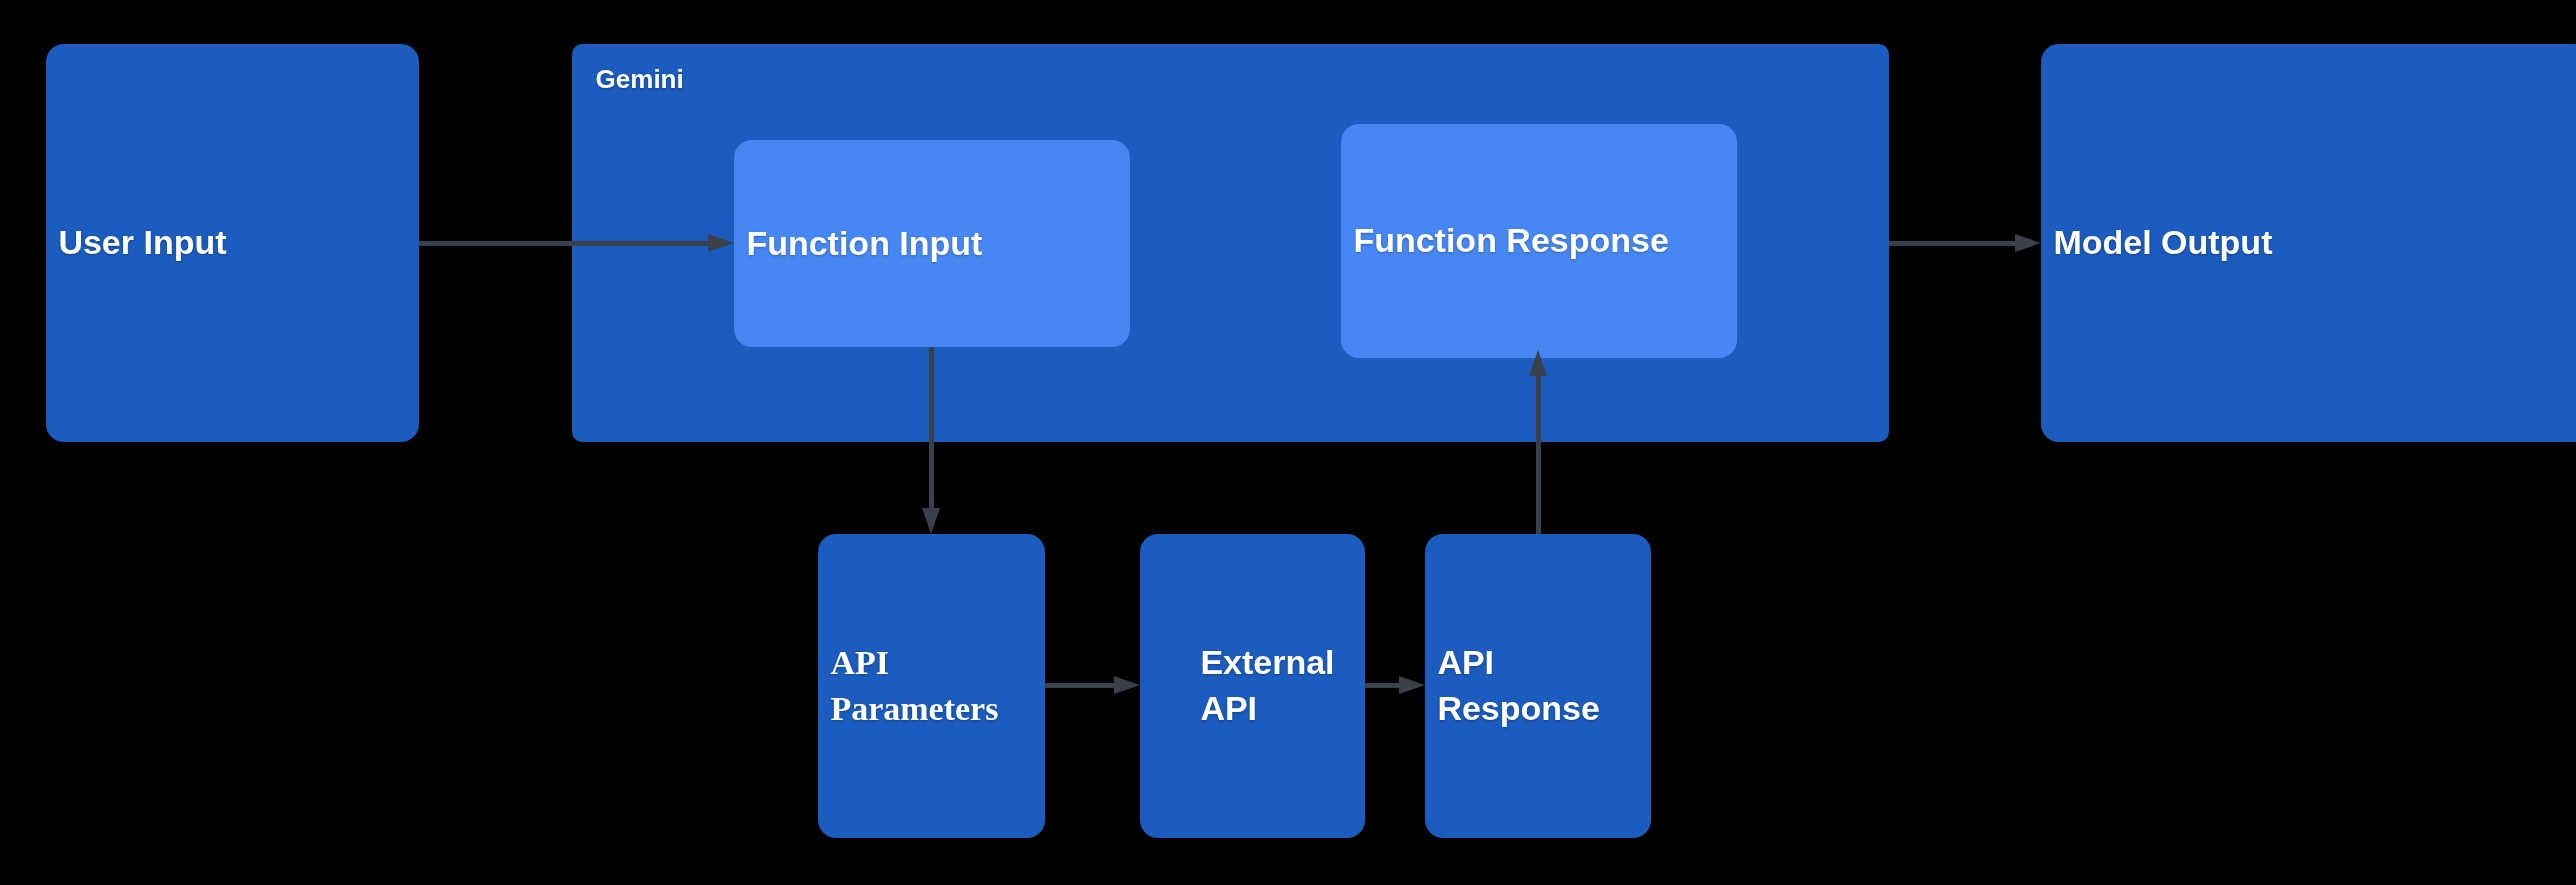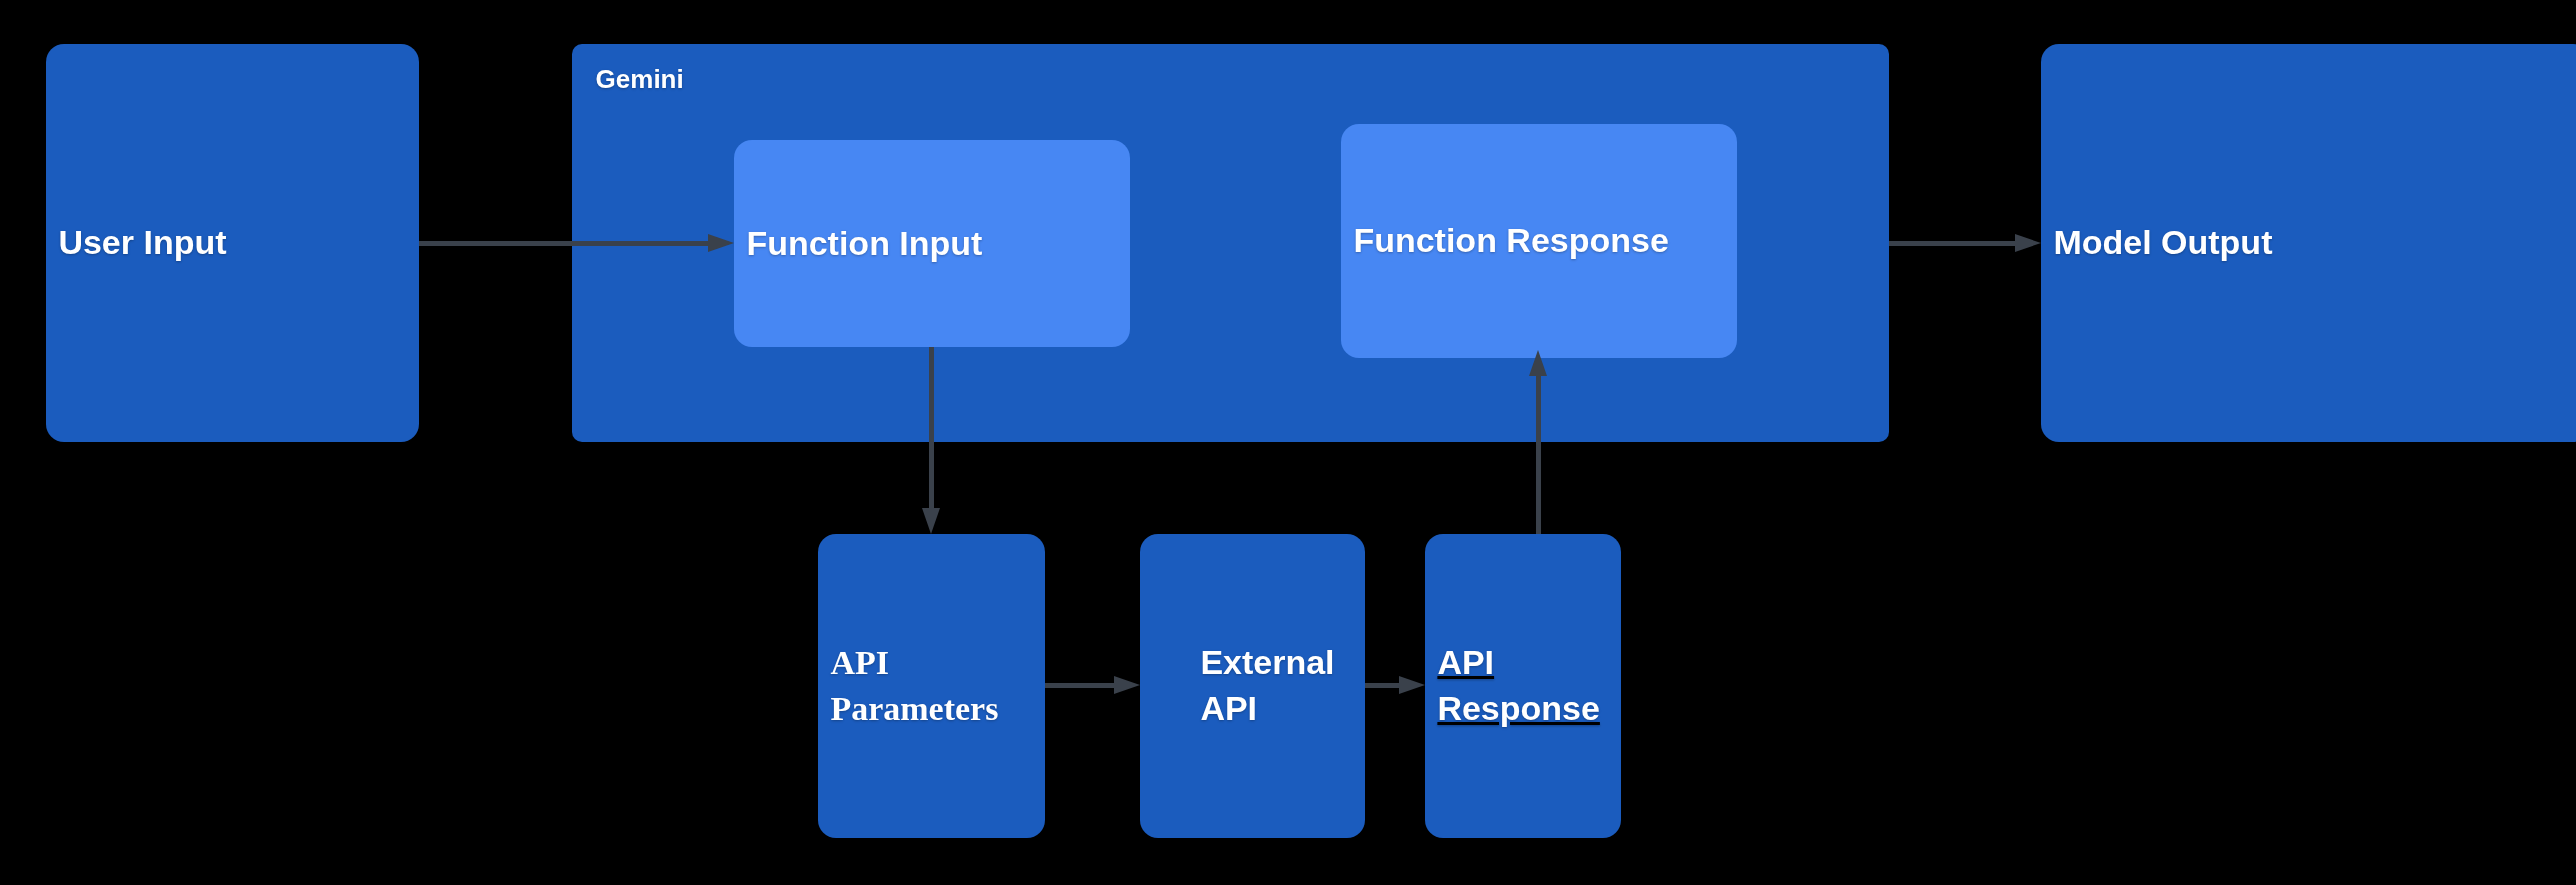--- a/index.html
+++ b/index.html
@@ -108,21 +108,21 @@
   </div>
 
   <div class="node" style="left:818px;top:534px;width:227px;height:304px;font-family:Liberation Serif, serif;">
     <div class="label">API Parameters</div>
   </div>
 
   <div class="node" style="left:1140px;top:534px;width:225px;height:304px;padding-left:48px;">
     <div class="label">External API</div>
   </div>
 
-  <div class="node" style="left:1425px;top:534px;width:196px;height:304px;text-decoration:underline;">
+  <div class="node" style="left:1425px;top:534px;width:226px;height:304px;">
     <div class="label">API Response</div>
   </div>
 
   <div class="arrow h" style="left:419px;top:234px;width:315px;">
     <div class="shaft"></div>
     <div class="head"></div>
   </div>
 
   <div class="arrow v-down" style="left:922px;top:347px;height:187px;">
     <div class="shaft"></div>

